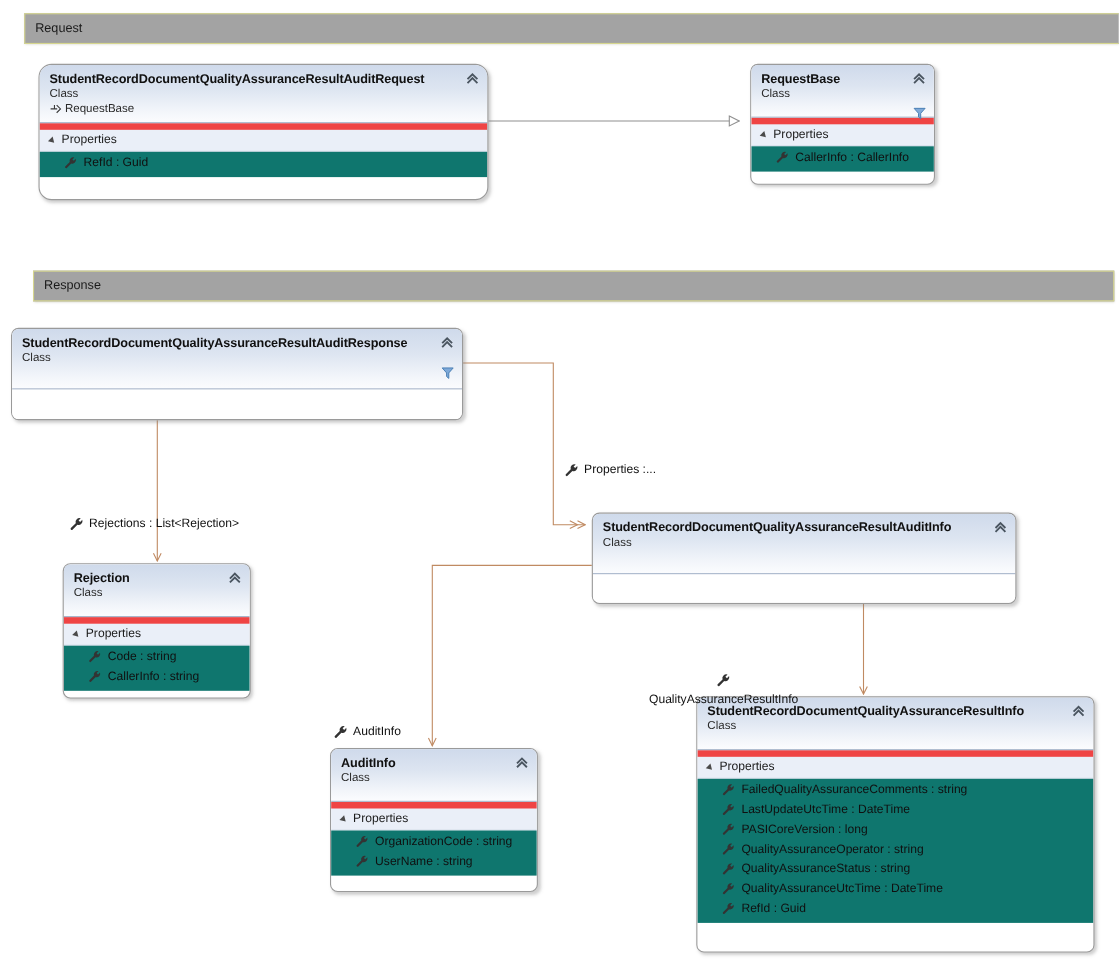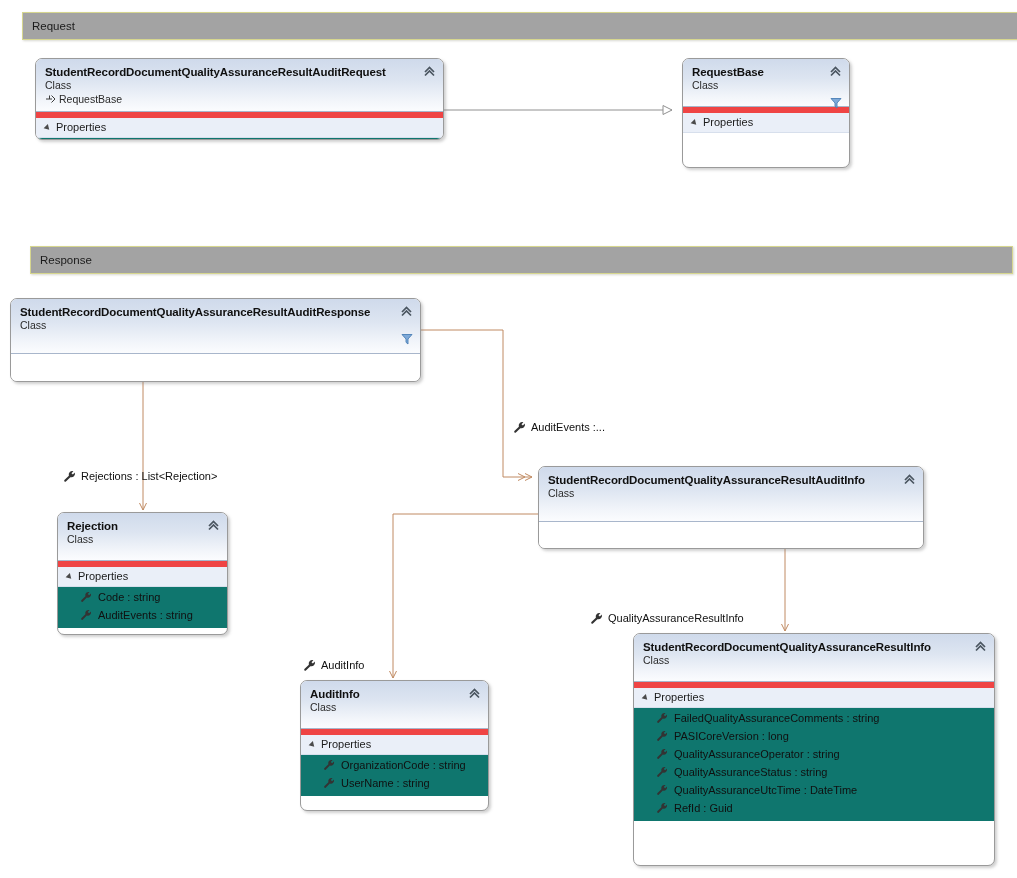--- a/index.html
+++ b/index.html
@@ -181,21 +181,21 @@
   </svg>
 
   <div class="banner" style="left:10px; top:12px; width:997px; height:28px;">
     <span>Request</span>
   </div>
 
   <div class="banner" style="left:18px; top:246px; width:983px; height:28px;">
     <span>Response</span>
   </div>
 
-  <div class="uml" style="left:35px; top:58px; width:409px; height:82px;">
+  <div class="uml" style="left:35px; top:58px; width:409px; height:124px;border-radius:12px;">
     <div class="uml-head">
       <div class="uml-title">StudentRecordDocumentQualityAssuranceResultAuditRequest</div>
       <div class="uml-stereotype">Class</div>
       <div class="uml-base">
         <svg width="11" height="10" viewBox="0 0 11 10">
           <path d="M1,5 L7,5 M4.5,1.5 L4.5,5" stroke="#3a3a3a" stroke-width="1" fill="none"></path>
           <path d="M6.5,1.5 L10,5 L6.5,8.5" fill="none" stroke="#3a3a3a" stroke-width="1"></path>
         </svg>
         <span>RequestBase</span>
       </div>
@@ -227,20 +227,28 @@
         <path d="M2,10.5 L6.5,6 L11,10.5" fill="none" stroke="#4a5560" stroke-width="1.7"></path>
       </svg>
       <svg class="funnel" style="top:38px;" viewBox="0 0 12 12">
         <path d="M1,1.5 L11,1.5 L7,6 L7,11 L5,9.3 L5,6 z" fill="#7ea9d8" stroke="#4a7fb5" stroke-width="0.9"></path>
       </svg>
     </div>
     <div class="comp-title">
       <span class="tri"></span>
       <span>Properties</span>
     </div>
+    <div class="comp-body">
+      <div class="member">
+        <svg class="wrench" width="12" height="12" viewBox="0 0 12 12">
+          <path d="M9.6,1.1 a3.3,3.3 0 0 0 -4.2,4.1 L1.3,9.3 a1,1 0 0 0 1.4,1.4 L6.8,6.6 a3.3,3.3 0 0 0 4.1,-4.2 L9.1,4.2 L7.8,2.9 z" fill="#333333"></path>
+        </svg>
+        <span>CallerInfo : CallerInfo</span>
+      </div>
+    </div>
   </div>
 
   <div class="uml" style="left:10px; top:298px; width:411px; height:84px;">
     <div class="uml-head" style="height:48px; padding-bottom:0;">
       <div class="uml-title">StudentRecordDocumentQualityAssuranceResultAuditResponse</div>
       <div class="uml-stereotype">Class</div>
       <svg class="chevron" viewBox="0 0 13 13">
         <path d="M2,7 L6.5,2.5 L11,7" fill="none" stroke="#4a5560" stroke-width="1.7"></path>
         <path d="M2,10.5 L6.5,6 L11,10.5" fill="none" stroke="#4a5560" stroke-width="1.7"></path>
       </svg>
@@ -269,21 +277,21 @@
       <div class="member">
         <svg class="wrench" width="12" height="12" viewBox="0 0 12 12">
           <path d="M9.6,1.1 a3.3,3.3 0 0 0 -4.2,4.1 L1.3,9.3 a1,1 0 0 0 1.4,1.4 L6.8,6.6 a3.3,3.3 0 0 0 4.1,-4.2 L9.1,4.2 L7.8,2.9 z" fill="#333333"></path>
         </svg>
         <span>Code : string</span>
       </div>
       <div class="member">
         <svg class="wrench" width="12" height="12" viewBox="0 0 12 12">
           <path d="M9.6,1.1 a3.3,3.3 0 0 0 -4.2,4.1 L1.3,9.3 a1,1 0 0 0 1.4,1.4 L6.8,6.6 a3.3,3.3 0 0 0 4.1,-4.2 L9.1,4.2 L7.8,2.9 z" fill="#333333"></path>
         </svg>
-        <span>AuditEvents : string</span>
+        <span>CallerInfo : string</span>
       </div>
     </div>
   </div>
 
   <div class="uml" style="left:538px; top:466px; width:386px; height:83px;">
     <div class="uml-head" style="height:48px; padding-bottom:0;">
       <div class="uml-title">StudentRecordDocumentQualityAssuranceResultAuditInfo</div>
       <div class="uml-stereotype">Class</div>
       <svg class="chevron" viewBox="0 0 13 13">
         <path d="M2,7 L6.5,2.5 L11,7" fill="none" stroke="#4a5560" stroke-width="1.7"></path>
@@ -336,20 +344,26 @@
     <div class="comp-title">
       <span class="tri"></span>
       <span>Properties</span>
     </div>
     <div class="comp-body">
       <div class="member">
         <svg class="wrench" width="12" height="12" viewBox="0 0 12 12">
           <path d="M9.6,1.1 a3.3,3.3 0 0 0 -4.2,4.1 L1.3,9.3 a1,1 0 0 0 1.4,1.4 L6.8,6.6 a3.3,3.3 0 0 0 4.1,-4.2 L9.1,4.2 L7.8,2.9 z" fill="#333333"></path>
         </svg>
         <span>FailedQualityAssuranceComments : string</span>
+      </div>
+      <div class="member">
+        <svg class="wrench" width="12" height="12" viewBox="0 0 12 12">
+          <path d="M9.6,1.1 a3.3,3.3 0 0 0 -4.2,4.1 L1.3,9.3 a1,1 0 0 0 1.4,1.4 L6.8,6.6 a3.3,3.3 0 0 0 4.1,-4.2 L9.1,4.2 L7.8,2.9 z" fill="#333333"></path>
+        </svg>
+        <span>LastUpdateUtcTime : DateTime</span>
       </div>
       <div class="member">
         <svg class="wrench" width="12" height="12" viewBox="0 0 12 12">
           <path d="M9.6,1.1 a3.3,3.3 0 0 0 -4.2,4.1 L1.3,9.3 a1,1 0 0 0 1.4,1.4 L6.8,6.6 a3.3,3.3 0 0 0 4.1,-4.2 L9.1,4.2 L7.8,2.9 z" fill="#333333"></path>
         </svg>
         <span>PASICoreVersion : long</span>
       </div>
       <div class="member">
         <svg class="wrench" width="12" height="12" viewBox="0 0 12 12">
           <path d="M9.6,1.1 a3.3,3.3 0 0 0 -4.2,4.1 L1.3,9.3 a1,1 0 0 0 1.4,1.4 L6.8,6.6 a3.3,3.3 0 0 0 4.1,-4.2 L9.1,4.2 L7.8,2.9 z" fill="#333333"></path>
@@ -381,30 +395,30 @@
     <svg class="wrench" width="13" height="13" viewBox="0 0 12 12">
       <path d="M9.6,1.1 a3.3,3.3 0 0 0 -4.2,4.1 L1.3,9.3 a1,1 0 0 0 1.4,1.4 L6.8,6.6 a3.3,3.3 0 0 0 4.1,-4.2 L9.1,4.2 L7.8,2.9 z" fill="#333333"></path>
     </svg>
     <span>Rejections : List&lt;Rejection&gt;</span>
   </div>
 
   <div class="conn-label" style="left:513px; top:421px;">
     <svg class="wrench" width="13" height="13" viewBox="0 0 12 12">
       <path d="M9.6,1.1 a3.3,3.3 0 0 0 -4.2,4.1 L1.3,9.3 a1,1 0 0 0 1.4,1.4 L6.8,6.6 a3.3,3.3 0 0 0 4.1,-4.2 L9.1,4.2 L7.8,2.9 z" fill="#333333"></path>
     </svg>
-    <span>AuditEvents :...</span>
+    <span>Properties :...</span>
   </div>
 
   <div class="conn-label" style="left:303px; top:659px;">
     <svg class="wrench" width="13" height="13" viewBox="0 0 12 12">
       <path d="M9.6,1.1 a3.3,3.3 0 0 0 -4.2,4.1 L1.3,9.3 a1,1 0 0 0 1.4,1.4 L6.8,6.6 a3.3,3.3 0 0 0 4.1,-4.2 L9.1,4.2 L7.8,2.9 z" fill="#333333"></path>
     </svg>
     <span>AuditInfo</span>
   </div>
 
-  <div class="conn-label" style="left:590px; top:612px;">
+  <div class="conn-label" style="left:590px; top:612px;flex-direction:column;">
     <svg class="wrench" width="13" height="13" viewBox="0 0 12 12">
       <path d="M9.6,1.1 a3.3,3.3 0 0 0 -4.2,4.1 L1.3,9.3 a1,1 0 0 0 1.4,1.4 L6.8,6.6 a3.3,3.3 0 0 0 4.1,-4.2 L9.1,4.2 L7.8,2.9 z" fill="#333333"></path>
     </svg>
     <span>QualityAssuranceResultInfo</span>
   </div>
 
 </div>
 
 </body></html>

